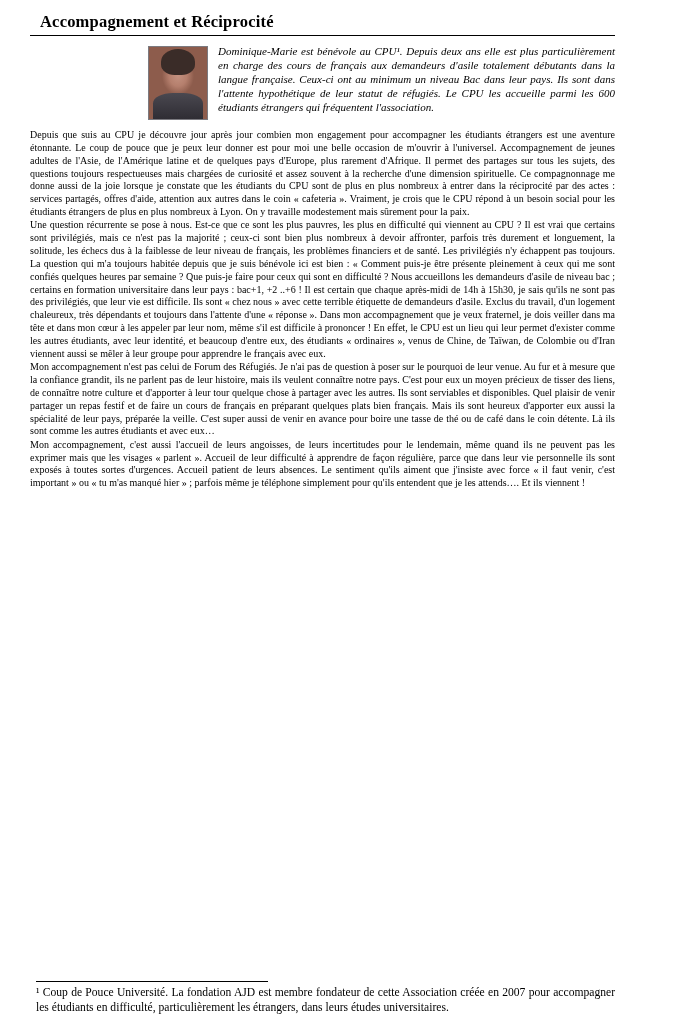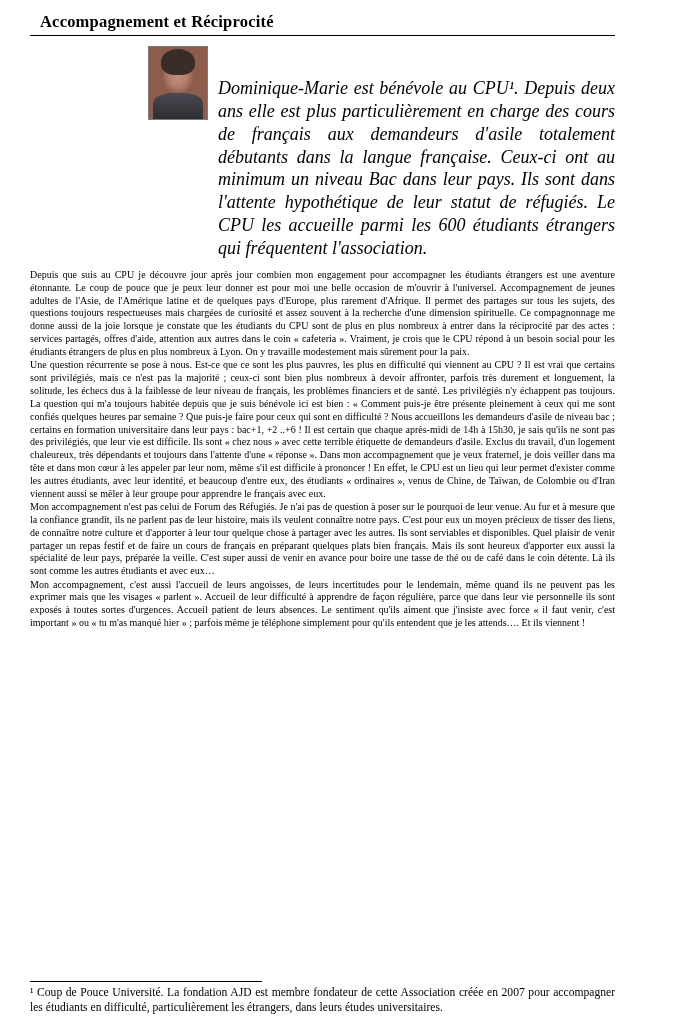--- a/index.html
+++ b/index.html
@@ -64,37 +64,36 @@
   .portrait::after {
     content: "";
     position: absolute;
     left: 4px; bottom: 0;
     width: 50px; height: 26px;
     border-radius: 40% 40% 0 0;
     background: linear-gradient(180deg, #4a4850 0%, #2f2d34 100%);
   }
   .intro-text {
     font-style: italic;
-    font-size: 18px;
+    font-size: 11px;
     line-height: 1.27;
     text-align: justify;
     flex: 1 1 auto;
     padding-top: 1px;
-    margin-top: 32px;
   }
   p.body-par {
     font-size: 10px;
     line-height: 1.285;
     text-align: justify;
     margin: 0 0 0.5px 0;
     text-indent: 0;
   }
   .footnote-wrap {
     position: absolute;
-    left: 30px;
+    left: 36px;
     right: 26px;
     bottom: 12px;
     margin-top: 36px;
   }
   .footnote-rule {
     border: none;
     border-top: 1px solid #000;
     width: 232px;
     margin: 0 0 3px 0;
   }

